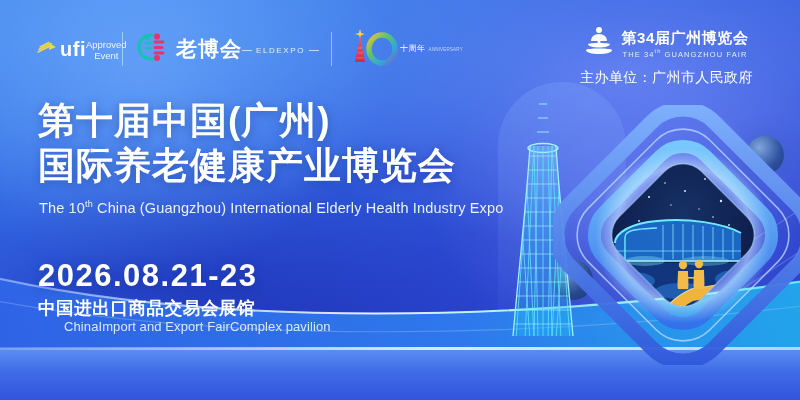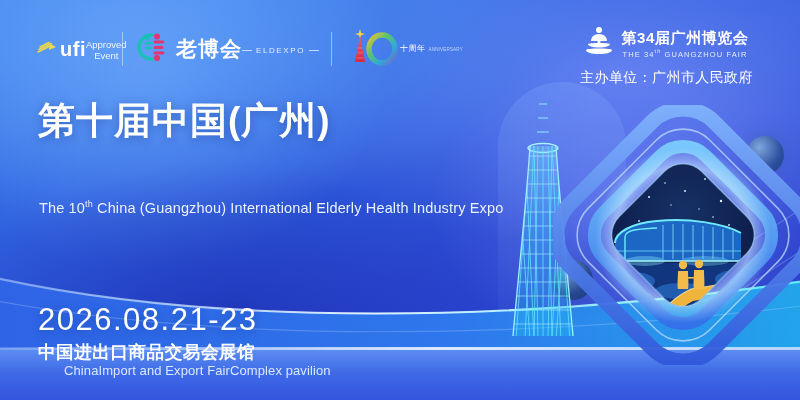--- a/index.html
+++ b/index.html
@@ -84,22 +84,22 @@
 
   
   .headline{position:absolute;left:38px;top:98px;}
   .h-line{color:#fff;font-size:37px;font-weight:700;letter-spacing:1px;line-height:45px;
     text-shadow:0 2px 10px rgba(10,30,110,.35);white-space:nowrap;}
   .subtitle{position:absolute;left:39px;top:199px;color:#eaf1ff;font-size:14.5px;
     letter-spacing:.15px;white-space:nowrap;}
   .subtitle sup{font-size:9px;}
 
   .datebox{position:absolute;left:38px;top:258px;}
-  .date{color:#fff;font-size:31px;font-weight:400;letter-spacing:1.5px;line-height:36px;
-    text-shadow:0 2px 10px rgba(10,30,110,.35);margin-top:44px;}
+  .date{color:#fff;font-size:31px;font-weight:700;letter-spacing:1.5px;line-height:36px;
+    text-shadow:0 2px 10px rgba(10,30,110,.35);}
   .venue-cn{color:#fff;font-size:17.5px;font-weight:700;letter-spacing:.6px;line-height:24px;margin-top:2px;}
   .venue-en{color:#dce8ff;font-size:13px;letter-spacing:.1px;line-height:14px;margin-left:26px;}
 </style>
 </head>
 <body>
 
 <div id="poster">
 
   <div class="bg-glow-tl"></div>
   <div class="bg-glow-r"></div>
@@ -391,20 +391,21 @@
         <div class="gz-en">
           <span>THE 34</span><sup>th</sup><span> GUANGZHOU FAIR</span>
         </div>
       </div>
     </div>
     <div class="gz-host">主办单位：广州市人民政府</div>
   </div>
 
   <div class="headline">
     <div class="h-line">第十届中国(广州)</div>
+    <div class="h-line">国际养老健康产业博览会</div>
   </div>
 
   <div class="subtitle">
     <span>The 10</span><sup>th</sup><span> China (Guangzhou) International Elderly Health Industry Expo</span>
   </div>
 
   <div class="datebox">
     <div class="date">2026.08.21-23</div>
     <div class="venue-cn">中国进出口商品交易会展馆</div>
     <div class="venue-en">ChinaImport and Export FairComplex pavilion</div>

